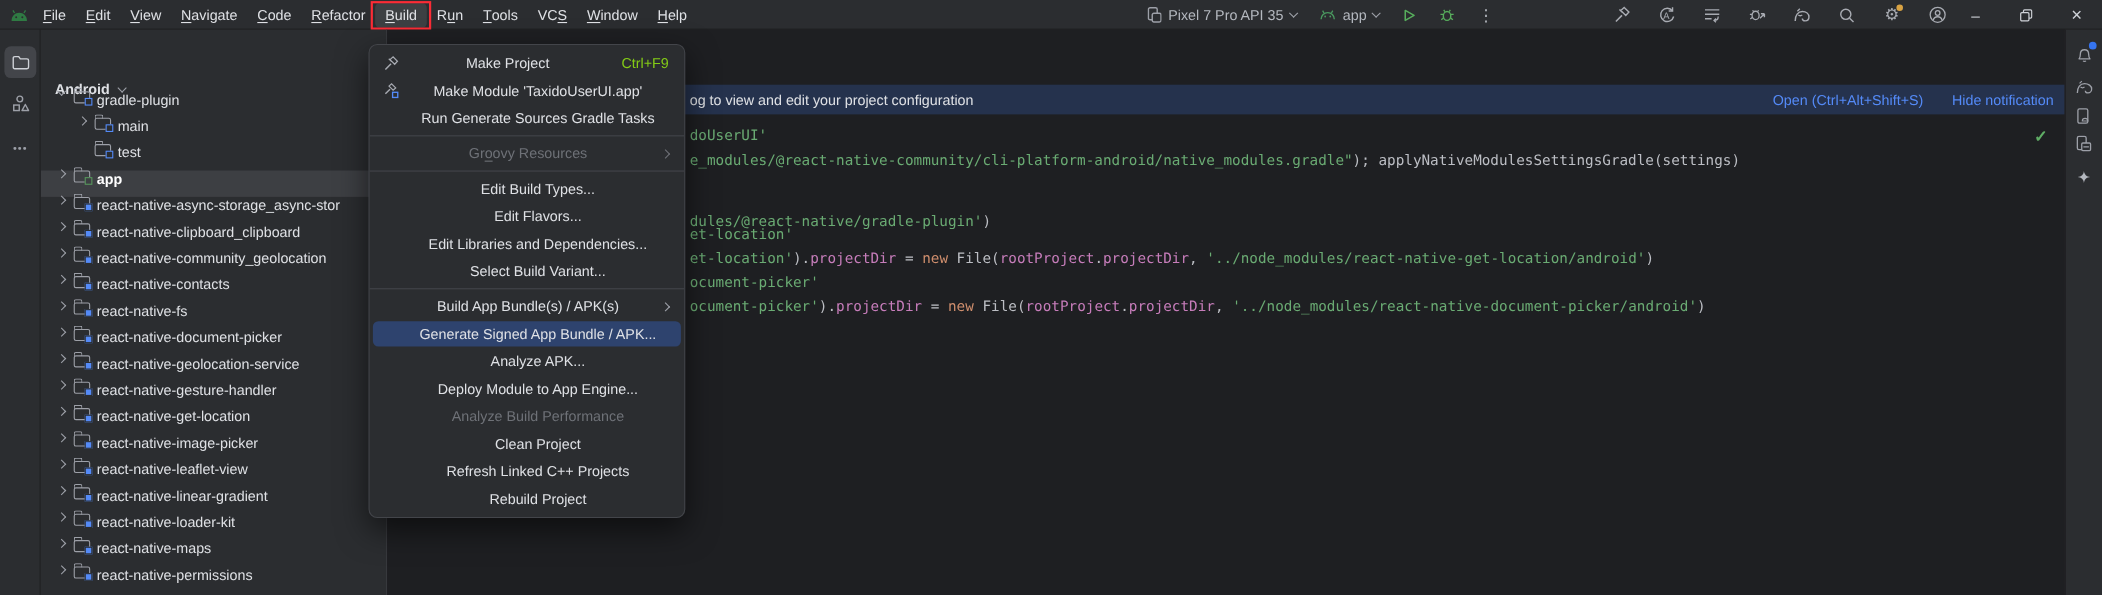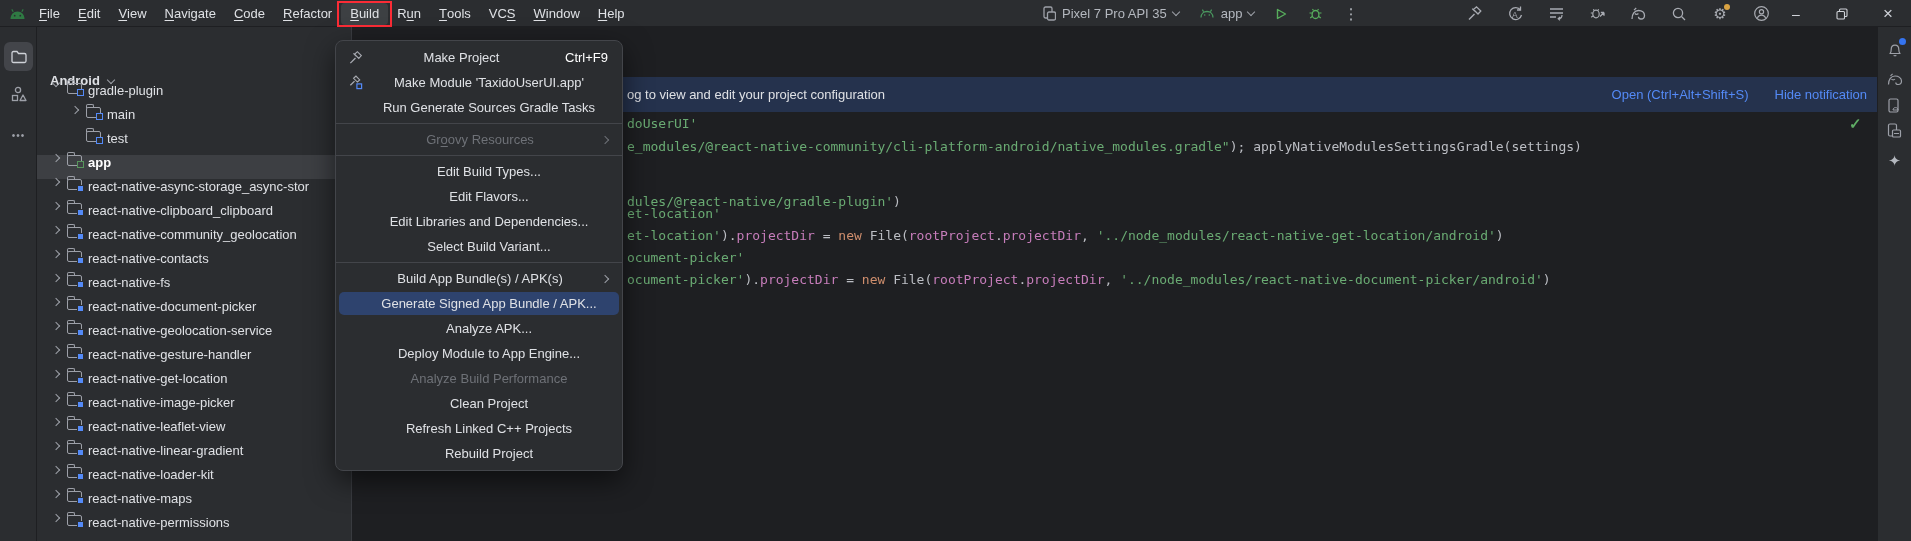--- a/index.html
+++ b/index.html
@@ -64,21 +64,21 @@
   .folder { position:relative; width:15px; height:11px; border:1.4px solid #9da0a8; border-radius:2px; flex:0 0 auto; }
   .folder::before { content:""; position:absolute; left:-1px; top:-4px; width:6px; height:3px;
     border:1.4px solid #9da0a8; border-bottom:none; border-radius:2px 2px 0 0; }
   .folder .badge { position:absolute; right:-3px; bottom:-3px; width:7px; height:7px; background:#2b2d30; }
   .badge.b-blue { border:1.6px solid #548af7; }
   .badge.b-green { border:1.6px solid #57965c; }
   .badge.b-lib { background:#548af7; border:1px solid #2b2d30; }
 
   
   .editor { position:absolute; left:352px; top:27px; width:1525px; height:514px; background:#1e1f22; }
-  .banner { position:absolute; left:0; top:50px; width:1525px; height:35px; background:#25324d;
+  .banner { position:absolute; left:0; top:50px; width:1525px; height:27px; background:#25324d;
     display:flex; align-items:center; }
   .banner-msg { position:absolute; left:275px; color:#dfe1e5; }
   .banner-links { position:absolute; right:10px; display:flex; gap:26px; }
   .blink { color:#548af7; cursor:pointer; }
   .code-line { position:absolute; left:275px; height:22px; line-height:22px;
     font-family:"DejaVu Sans Mono", monospace; font-size:13px; white-space:pre; }
   .tok-str { color:#6aab73; } .tok-def { color:#bcbec4; }
   .tok-kw { color:#cf8e6d; } .tok-prop { color:#c77dbb; }
   .inspect-ok { position:absolute; left:1497px; top:88px; color:#5fad65; font-size:15px; font-weight:700; }
 
@@ -90,21 +90,21 @@
   .bell-dot { position:absolute; right:1px; top:0; width:7px; height:7px; border-radius:50%; background:#3574f0; }
   .sparkle { color:#b4b8bf; font-size:15px; }
 
   
   .menu-popup { position:absolute; left:335px; top:40px; width:288px;
     background:#2b2d30; border:1px solid #43454a; border-radius:8px;
     box-shadow:0 10px 28px rgba(0,0,0,.55); padding:4px 0; z-index:50; }
   .pitem { position:relative; height:25px; display:flex; align-items:center; padding:0 14px 0 12px; color:#dfe1e5;text-align:center; }
   .pitem .ic { width:22px; display:flex; align-items:center; }
   .pitem .lbl { flex:1 1 auto; white-space:nowrap; }
-  .pitem .sc { color:#ffffff; margin-left:12px; }
+  .pitem .sc { color:#84cc16; margin-left:12px; }
   .pitem.disabled { color:#6e7177; }
   .pitem.selected::before { content:""; position:absolute; left:3px; right:3px; top:1px; bottom:1px;
     background:#2e436e; border-radius:5px; }
   .pitem > * { position:relative; }
   .psep { height:1px; background:#43454a; margin:3px 0; }
   .sub-arrow { margin-left:12px; }
   .pitem.disabled .chev { border-color:#6e7177; }
 </style>
 </head>
 <body>

